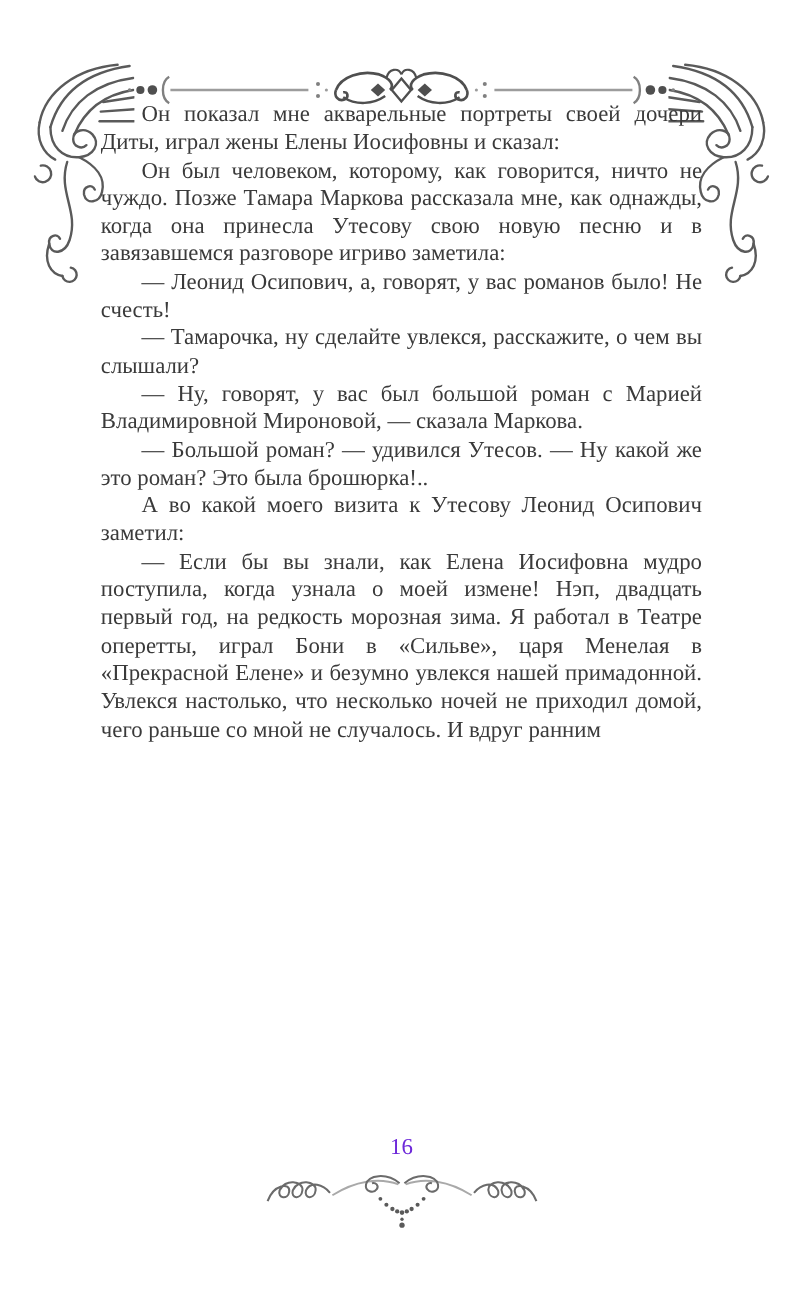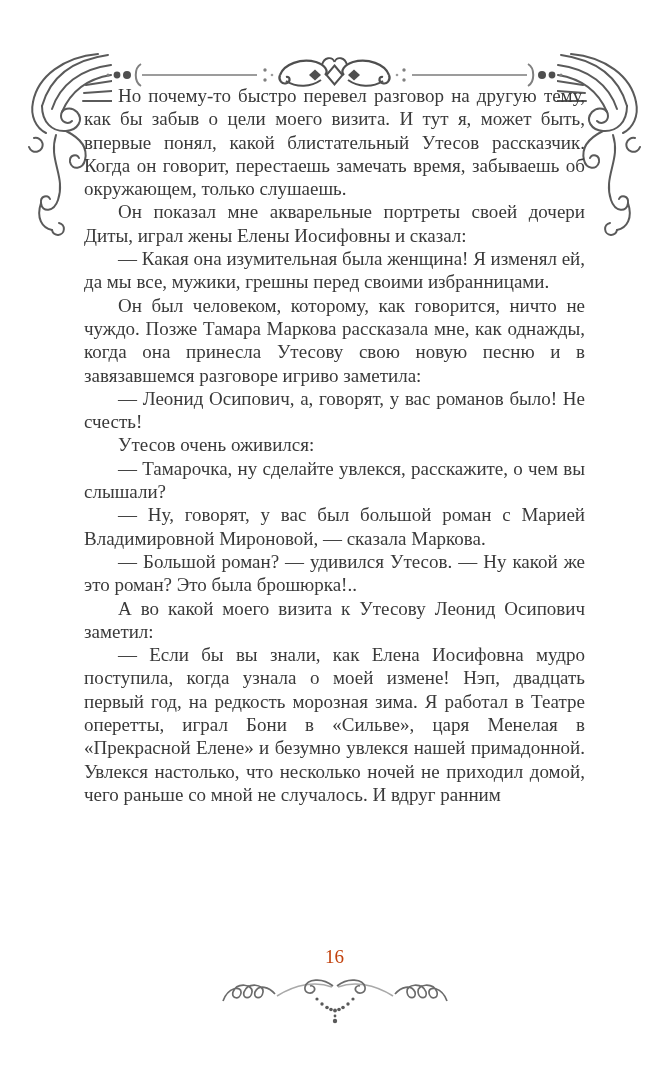--- a/index.html
+++ b/index.html
@@ -12,21 +12,21 @@
   .corner.right { right:28px; transform:scaleX(-1); }
   .divider { position:absolute; top:53px; left:104px; width:461px; height:44px; }
   .text-block {
     position:absolute; top:84px; left:84px; width:501px; height:868px;
     overflow:hidden; color:#3a3a3a; font-size:19px; line-height:23.3px;
     text-align:justify;
   }
   .text-block p { margin:0; padding:0; text-indent:34px; }
   .page-number {
     position:absolute; top:946px; left:0; width:100%;
-    text-align:center; font-size:19px; color:#c2410c;
+    text-align:center; font-size:19px; color:#6d28d9;
   }
   .tailpiece {
     position:absolute; top:972px; left:50%; transform:translateX(-50%);
     width:230px; height:54px;
   }
 </style>
 </head>
 <body>
 
 <div class="page">
@@ -83,26 +83,23 @@
       <path d="M176,22 C180,11 197,5 212,9 C221,12 225,18 221,22" stroke="#4f4f4f" stroke-width="2.2" fill="none"></path>
       <path d="M182,28 C193,35 207,34 217,27" stroke="#4f4f4f" stroke-width="2" fill="none"></path>
       <path d="M205,22 l6,-5.5 6,5.5 -6,5.5 z" fill="#4f4f4f"></path>
       <path d="M218,12 C220,4 228,3 230.5,9" stroke="#4f4f4f" stroke-width="1.8" fill="none"></path>
     </g>
     <use href="#dl" transform="translate(461,0) scale(-1,1)"></use>
     <path d="M230.5,12.5 L238.5,22 L230.5,31.5 L222.5,22 Z" fill="none" stroke="#4f4f4f" stroke-width="2"></path>
   </svg>
 
   <main class="text-block">
-    <p>Но почему-то быстро перевел разговор на другую тему, как бы забыв о цели моего визита. И тут я, может быть, впервые понял, какой блистательный Утесов рассказчик. Когда он говорит, перестаешь замечать время, забываешь об окружающем, только слушаешь.</p>
     <p>Он показал мне акварельные портреты своей дочери Диты, играл жены Елены Иосифовны и сказал:</p>
-    <p>— Какая она изумительная была женщина! Я изменял ей, да мы все, мужики, грешны перед своими избранницами.</p>
     <p>Он был человеком, которому, как говорится, ничто не чуждо. Позже Тамара Маркова рассказала мне, как однажды, когда она принесла Утесову свою новую песню и в завязавшемся разговоре игриво заметила:</p>
     <p>— Леонид Осипович, а, говорят, у вас романов было! Не счесть!</p>
-    <p>Утесов очень оживился:</p>
     <p>— Тамарочка, ну сделайте увлекся, расскажите, о чем вы слышали?</p>
     <p>— Ну, говорят, у вас был большой роман с Марией Владимировной Мироновой, — сказала Маркова.</p>
     <p>— Большой роман? — удивился Утесов. — Ну какой же это роман? Это была брошюрка!..</p>
     <p>А во какой моего визита к Утесову Леонид Осипович заметил:</p>
     <p>— Если бы вы знали, как Елена Иосифовна мудро поступила, когда узнала о моей измене! Нэп, двадцать первый год, на редкость морозная зима. Я работал в Театре оперетты, играл Бони в «Сильве», царя Менелая в «Прекрасной Елене» и безумно увлекся нашей примадонной. Увлекся настолько, что несколько ночей не приходил домой, чего раньше со мной не случалось. И вдруг ранним</p>
   </main>
 
   <div class="page-number">16</div>
 
   <svg class="tailpiece" viewBox="0 0 230 54" aria-hidden="true">

